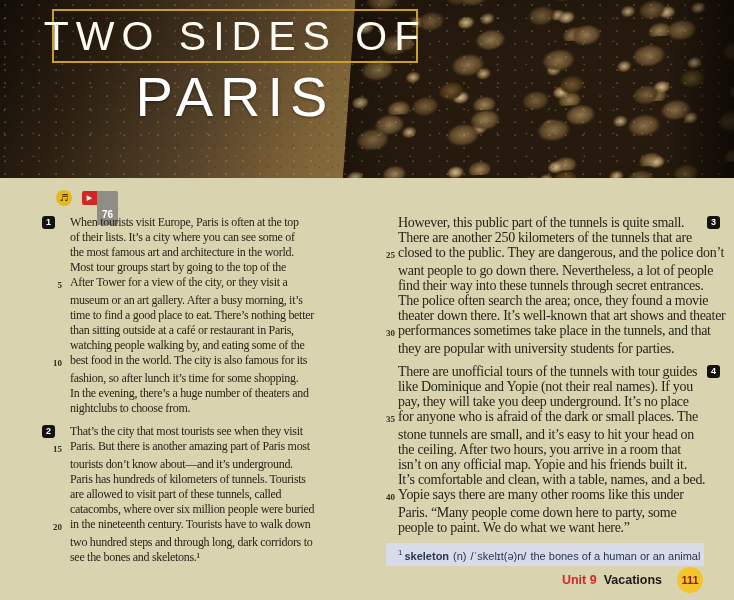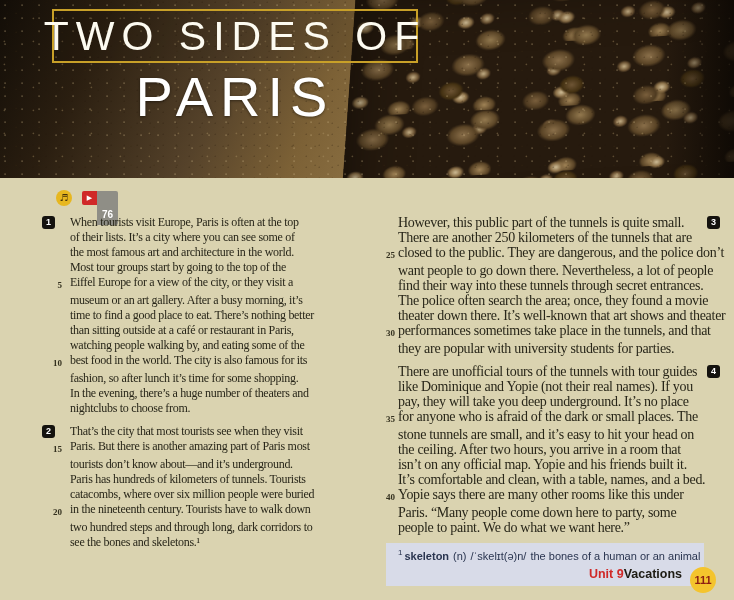--- a/index.html
+++ b/index.html
@@ -109,34 +109,34 @@
     flex:none; text-align:right; font-weight:700; font-size:9px;
     padding-top:3px; color:#33301e;
   }
   .col-left .line-no { width:22px; padding-right:8px; }
   .col-right .line-no { width:12px; padding-right:5px; }
   .line-text { font-size:12px; letter-spacing:-0.3px; }
   .col-right .line-text { font-size:14px; }
 
   
   .footnote {
-    margin:3px 20px 0 0; padding:5px 10px 24px 12px;
+    margin:3px 20px 0 0; padding:5px 10px 4px 12px;
     background:#d8dbe8; color:#2a3550;
     font-family:"Liberation Sans", sans-serif; font-size:11px;
     white-space:nowrap;
   }
   .footnote sup { font-size:8px; margin-right:2px; }
   .fn-word { font-weight:700; margin-right:4px; }
   .fn-pos { margin-right:4px; }
   .fn-phon { margin-right:4px; }
 
   
   .page-footer {
-    position:absolute; right:18px; bottom:7px;
-    display:flex; align-items:flex-start; gap:0;
+    position:absolute; right:31px; bottom:7px;
+    display:flex; align-items:center; gap:7px;
     font-family:"Liberation Sans", sans-serif;
     font-size:12.5px; font-weight:700;
   }
   .footer-unit { color:#d02827; }
   .footer-section { color:#1d1b13; }
   .page-circle {
     width:26px; height:26px; border-radius:50%;
     background:#f4c42d; color:#8c1d12;
     font-size:11px; line-height:26px; text-align:center;
     margin-left:8px;
@@ -186,21 +186,21 @@
     <span class="line-text">the most famous art and architecture in the world.</span>
   </div>
 
   <div class="line">
     <span class="line-no"></span>
     <span class="line-text">Most tour groups start by going to the top of the</span>
   </div>
 
   <div class="line">
     <span class="line-no">5</span>
-    <span class="line-text">Eiffel Europe for a view of the city, or they visit a</span>
+    <span class="line-text">After Tower for a view of the city, or they visit a</span>
   </div>
 
   <div class="line">
     <span class="line-no"></span>
     <span class="line-text">museum or an art gallery. After a busy morning, it’s</span>
   </div>
 
   <div class="line">
     <span class="line-no"></span>
     <span class="line-text">time to find a good place to eat. There’s nothing better</span>
@@ -254,20 +254,24 @@
   <div class="line">
     <span class="line-no"></span>
     <span class="line-text">tourists don’t know about—and it’s underground.</span>
   </div>
 
   <div class="line">
     <span class="line-no"></span>
     <span class="line-text">Paris has hundreds of kilometers of tunnels. Tourists</span>
   </div>
 
+  <div class="line">
+    <span class="line-no"></span>
+    <span class="line-text">are allowed to visit part of these tunnels, called</span>
+  </div>
 
   <div class="line">
     <span class="line-no"></span>
     <span class="line-text">catacombs, where over six million people were buried</span>
   </div>
 
   <div class="line">
     <span class="line-no">20</span>
     <span class="line-text">in the nineteenth century. Tourists have to walk down</span>
   </div>

